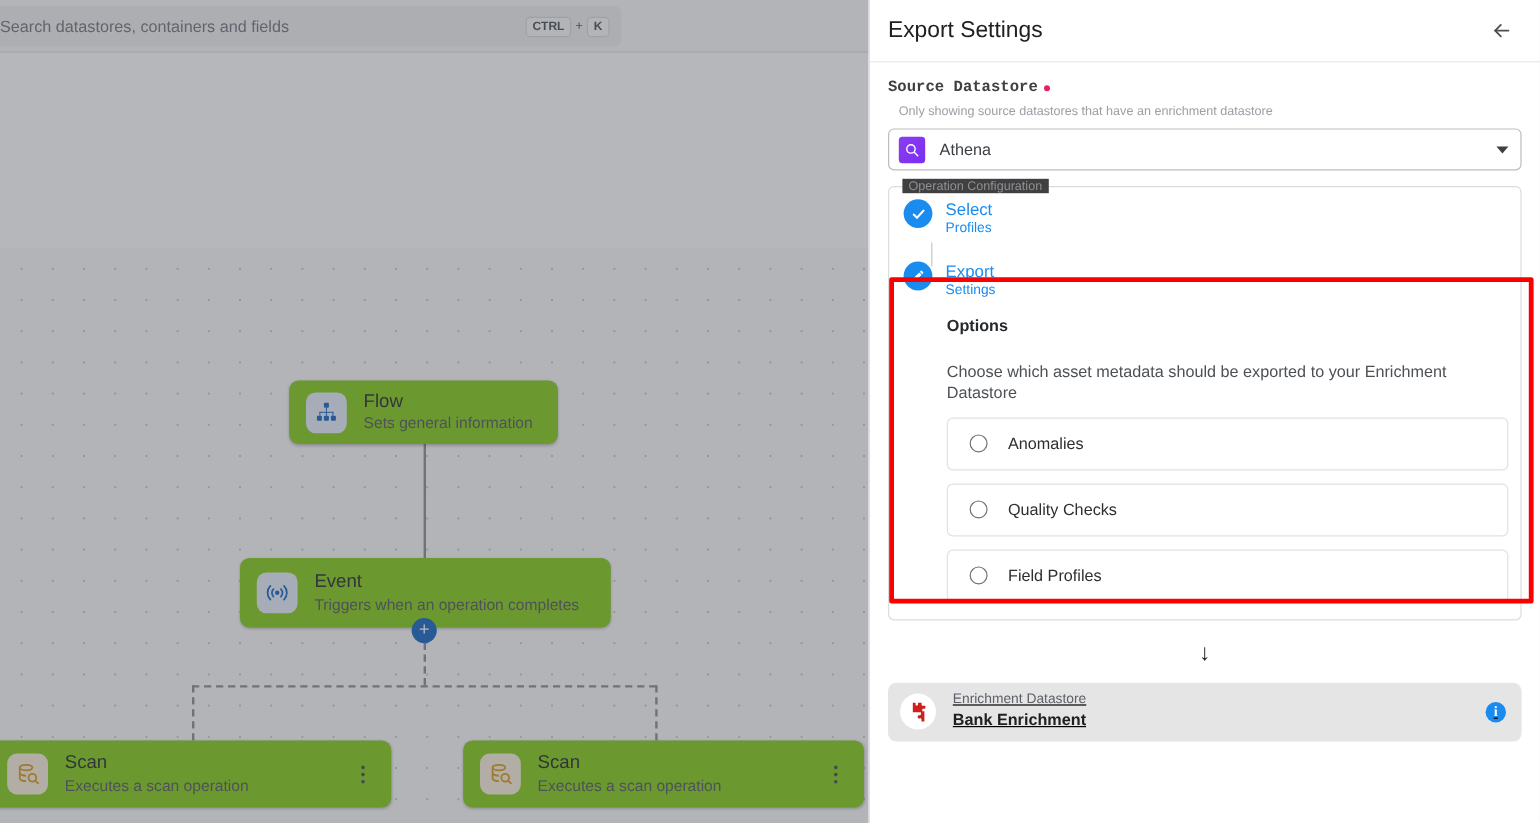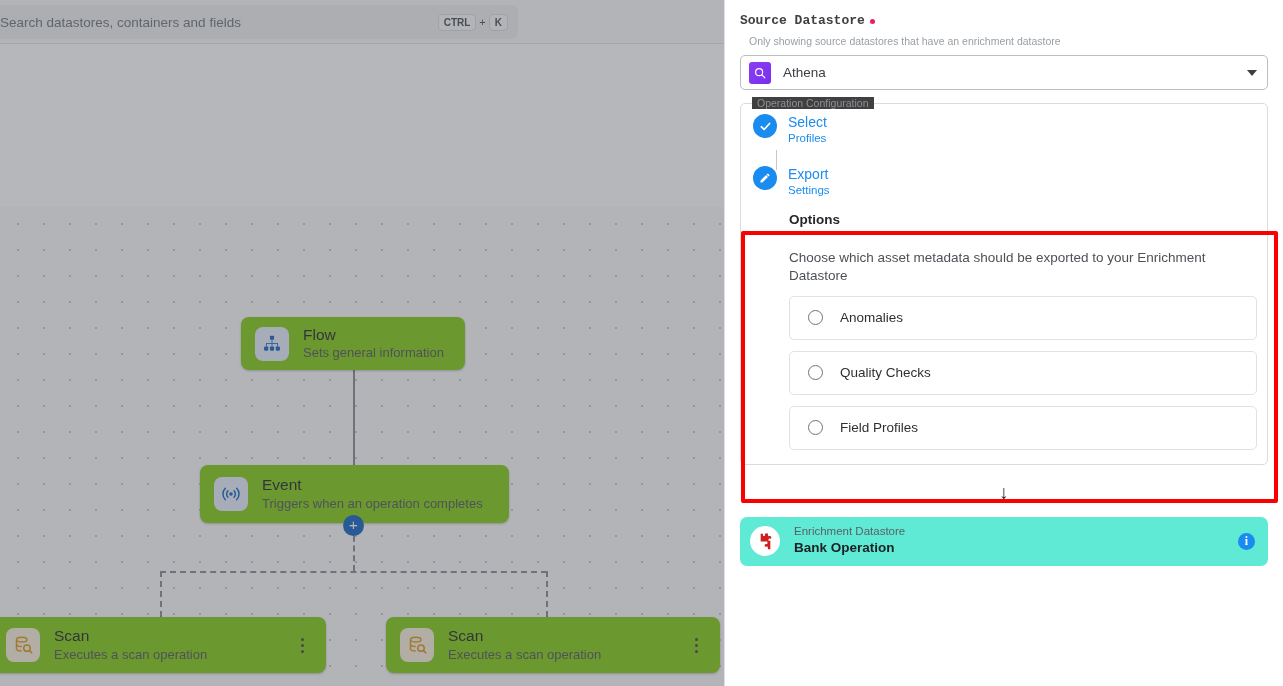--- a/index.html
+++ b/index.html
@@ -300,24 +300,25 @@
   #down-arrow {
     margin-top: 18px;
     text-align: center;
     font-size: 19px; color: #1f1f1f;
     line-height: 1;
   }
 
   #enrichment-card {
     margin: 15px 0 0 0;
     height: 49px;
-    background: #5eead4;
+    background: #e5e5e5;
     border-radius: 7px;
     display: flex; align-items: center;
     padding: 0 13px 0 10px;
+    text-decoration: underline;
   }
   #enrich-icon-wrap {
     width: 30px; height: 30px; border-radius: 50%;
     background: #ffffff;
     display: flex; align-items: center; justify-content: center;
     flex: 0 0 auto;
   }
   #enrich-texts { margin-left: 14px; }
   #enrich-kicker { font-size: 11.5px; color: #5c6066; line-height: 1.2; }
   #enrich-name { font-size: 13.5px; color: #1d2023; font-weight: bold; line-height: 1.25; margin-top: 1px; }
@@ -431,20 +432,29 @@
       <span class="kbd-plus">+</span>
       <span class="kbd">K</span>
     </div>
   </div>
 
   <div id="dim-overlay"></div>
 </div>
 
 <div id="panel">
 
+  <div id="panel-header">
+    <div id="panel-title">Export Settings</div>
+    <div id="back-btn">
+      <svg width="19" height="19" viewBox="0 0 24 24" fill="none" stroke="#4b4f54" stroke-width="1.9" stroke-linecap="round" stroke-linejoin="round">
+        <path d="M19 12H5"></path>
+          <path d="M11 18l-6-6 6-6"></path>
+      </svg>
+    </div>
+  </div>
 
   <div id="panel-body">
 
     <div class="field-label">
       <span>Source Datastore</span>
       <span class="req-dot"></span>
     </div>
 
     <div id="select-hint">Only showing source datastores that have an enrichment datastore</div>
 
@@ -511,21 +521,21 @@
     <div id="down-arrow">↓</div>
 
     <div id="enrichment-card">
       <span id="enrich-icon-wrap">
         <svg width="19" height="19" viewBox="0 0 24 24" fill="#cf2020">
           <path d="M8.8 2h6.4v2.2c0 .9.9 1.4 1.7 1a1.7 1.7 0 0 1 2.4 1.6c0 1-.9 1.8-1.9 1.6-.9-.2-1.6.4-1.6 1.2v1.3h2.3v11H15v-2.4c0-.9-.9-1.4-1.7-1a1.7 1.7 0 0 1-2.4-1.6c0-1 .9-1.8 1.9-1.6.9.2 1.6-.4 1.6-1.2V12H5.9V2.1h2.9V4c0 .9.8 1.4 1.6 1 .3-.2.6-.2.9-.2V2z"></path>
         </svg>
       </span>
       <span id="enrich-texts">
         <span id="enrich-kicker" style="display:block;">Enrichment Datastore</span>
-        <span id="enrich-name" style="display:block;">Bank Operation</span>
+        <span id="enrich-name" style="display:block;">Bank Enrichment</span>
       </span>
       <span id="enrich-info">i</span>
     </div>
 
   </div>
 
   <div id="highlight-box"></div>
 </div>
 
 </body></html>

